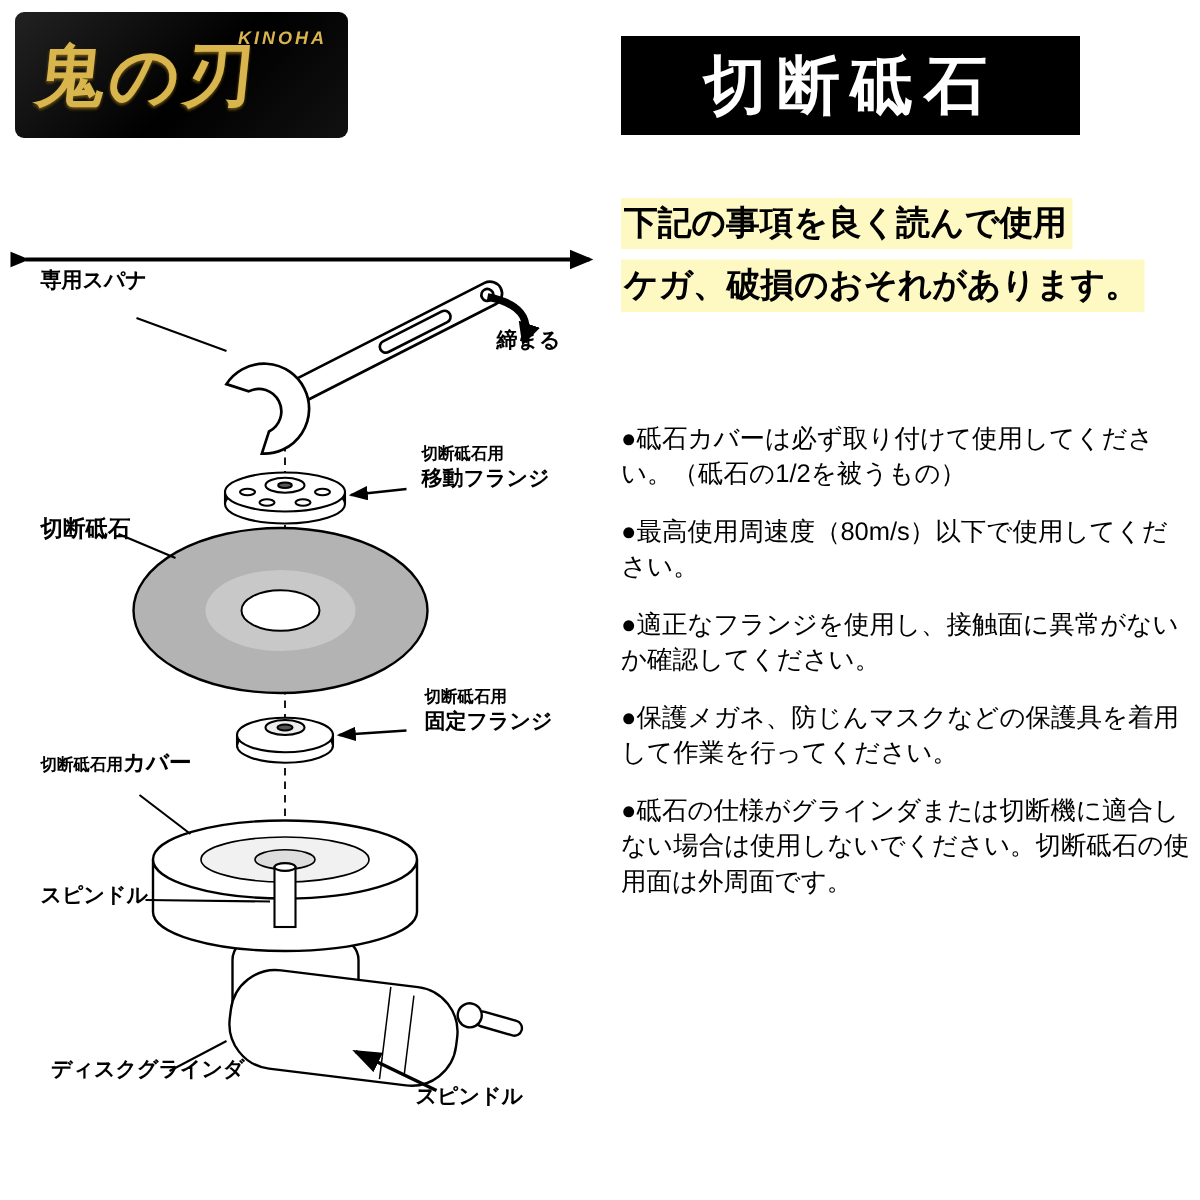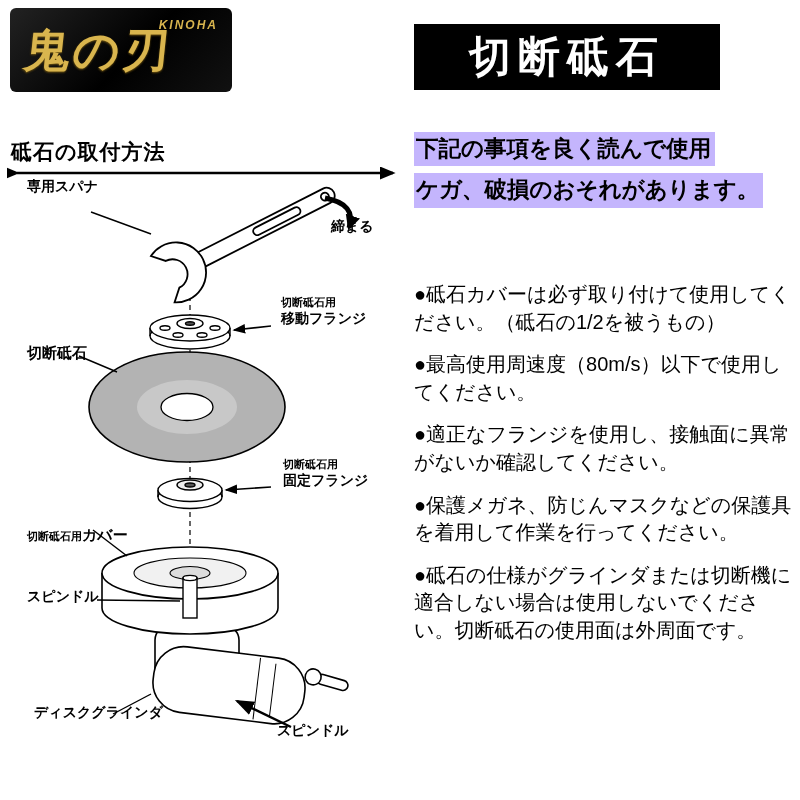--- a/index.html
+++ b/index.html
@@ -28,41 +28,40 @@
   .d-underline{position:absolute;left:2px;top:28px;}
   .d-svg{position:absolute;left:0;top:42px;}
   .dlabel{position:absolute;font-size:14px;font-weight:bold;line-height:1.18;white-space:nowrap;}
   .dlabel .small{font-size:11px;font-weight:bold;}
   .big15{font-size:15px;}
 
   
   .warning{position:absolute;left:414px;top:132px;width:384px;font-weight:bold;
            font-size:22.5px;line-height:1.3;}
   .wline{margin-bottom:7px;}
-  .hl{background:#c4b5fd;display:inline-block;padding:2px 4px 3px 2px;}
+  .hl{background:#fef9c3;display:inline-block;padding:2px 4px 3px 2px;}
 
   
-  .instructions{position:absolute;left:414px;top:281px;width:380px;font-size:20px;
+  .instructions{position:absolute;left:414px;top:281px;width:380px;font-size:17px;
                 line-height:1.38;}
   .item{margin-bottom:15px;}
 </style>
 </head>
 <body>
 
 <div class="page">
 
   <div class="logo-box">
     <span class="logo-main">鬼の刃</span>
     <span class="logo-sub">KINOHA</span>
   </div>
 
   <div class="title-box">切断砥石</div>
 
   <div class="diagram">
-    <div class="d-title">砥石の取付方法</div>
 
     <svg class="d-underline" width="396" height="14" viewBox="0 0 396 14">
       <defs>
         <marker id="ua" markerWidth="8" markerHeight="8" refX="5" refY="2.5" orient="auto">
           <path d="M0,0 L6,2.5 L0,5 Z" fill="#000"></path>
         </marker>
       </defs>
       <line x1="10" y1="7" x2="386" y2="7" stroke="#000" stroke-width="2.6" marker-start="url(#ua)" marker-end="url(#ua)"></line>
     </svg>
 
@@ -160,21 +159,21 @@
       <span>移動フランジ</span>
     </div>
 
     <div class="dlabel big15" style="left:22px;top:206px">切断砥石</div>
 
     <div class="dlabel" style="left:278px;top:317px">
       <span class="small">切断砥石用</span><br>
       <span>固定フランジ</span>
     </div>
 
-    <div class="dlabel" style="left:22px;top:388px">
+    <div class="dlabel" style="left:22px;top:362px">
       <span class="small">切断砥石用</span><span class="big15">カバー</span>
     </div>
 
     <div class="dlabel" style="left:22px;top:450px">スピンドル</div>
     <div class="dlabel" style="left:29px;top:566px">ディスクグラインダ</div>
     <div class="dlabel" style="left:272px;top:584px">スピンドル</div>
   </div>
 
   <div class="warning">
     <div class="wline"><span class="hl">下記の事項を良く読んで使用</span></div>

